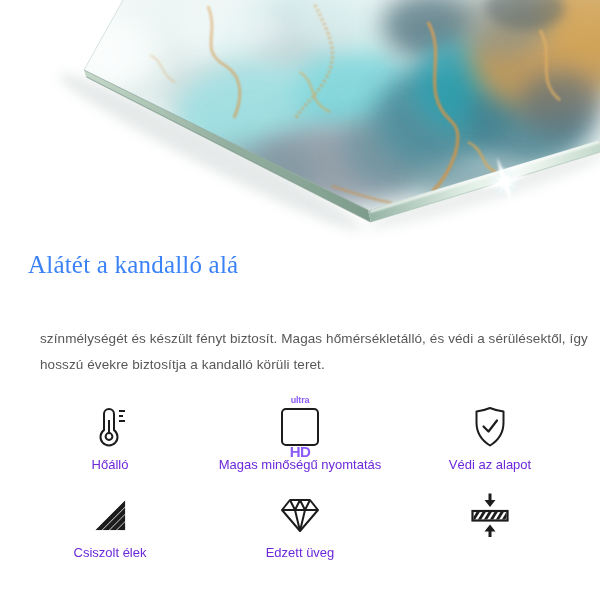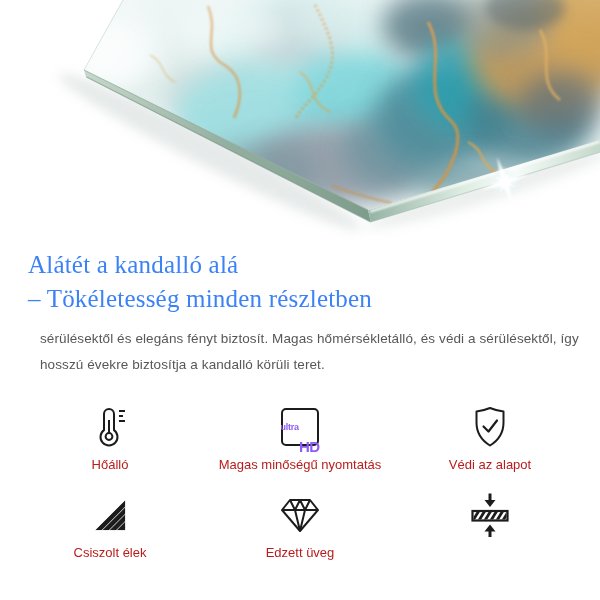--- a/index.html
+++ b/index.html
@@ -18,24 +18,24 @@
     position:absolute;left:40px;top:312px;width:535px;
     font-size:13.5px;line-height:26px;color:#575757;letter-spacing:0.1px;
   }
   .desc .d-line{display:block;white-space:nowrap;}
   .features{
     position:absolute;left:15px;top:398px;width:570px;
     display:grid;grid-template-columns:repeat(3,1fr);row-gap:12px;
   }
   .feature{display:flex;flex-direction:column;align-items:center;}
   .icon-box{height:58px;display:flex;align-items:center;justify-content:center;}
-  .feature-label{font-size:13px;color:#b91c1c;height:18px;line-height:18px;text-align:center;}
+  .feature-label{font-size:13px;color:#6d28d9;height:18px;line-height:18px;text-align:center;}
   .uhd-box{
     width:34px;height:34px;border:2.5px solid #1c1c1c;border-radius:5px;
-    display:flex;flex-direction:row;align-items:center;justify-content:center;
+    display:flex;flex-direction:column;align-items:center;justify-content:center;
     color:#8b5cf6;
   }
   .uhd-top{font-size:9px;font-weight:bold;line-height:10px;letter-spacing:-0.2px;}
   .uhd-bottom{font-size:15px;font-weight:bold;line-height:15px;letter-spacing:-0.5px;margin-top:39px;}
   svg{display:block;}
 </style>
 </head>
 <body>
 
 <div class="canvas">
@@ -132,25 +132,24 @@
       <g transform="translate(505,182) rotate(-18)">
         <circle r="16" fill="url(#glow)"></circle>
         <path d="M0,-26 L3,-3 L26,0 L3,3 L0,26 L-3,3 L-26,0 L-3,-3 Z" fill="#ffffff" filter="url(#b1)"></path>
         <path d="M0,-12 L1.5,-1.5 L12,0 L1.5,1.5 L0,12 L-1.5,1.5 L-12,0 L-1.5,-1.5 Z" fill="#ffffff" opacity="0.9" transform="rotate(45)"></path>
       </g>
     </svg>
   </div>
 
   <h1 class="heading">
     <span class="h-line">Alátét a kandalló alá</span>
-    <span class="h-line">– Tökéletesség minden részletben</span>
   </h1>
 
   <p class="desc">
-    <span class="d-line">sérülésektől és elegáns fényt biztosít. Magas hőmérsékletálló, és védi a sérülésektől, így</span>
+    <span class="d-line">színmélységét és készült fényt biztosít. Magas hőmérsékletálló, és védi a sérülésektől, így</span>
     <span class="d-line">hosszú évekre biztosítja a kandalló körüli teret.</span>
   </p>
 
   <div class="features">
 
     <div class="feature">
       <div class="icon-box">
         <svg width="40" height="44" viewBox="0 0 40 44" fill="none" stroke="#1c1c1c" stroke-width="2">
           <path d="M14 25.1 V9 A5 5 0 0 1 24 9 V25.1 A8.5 8.5 0 1 1 14 25.1 Z"></path>
           <line x1="19" y1="15" x2="19" y2="28"></line>

